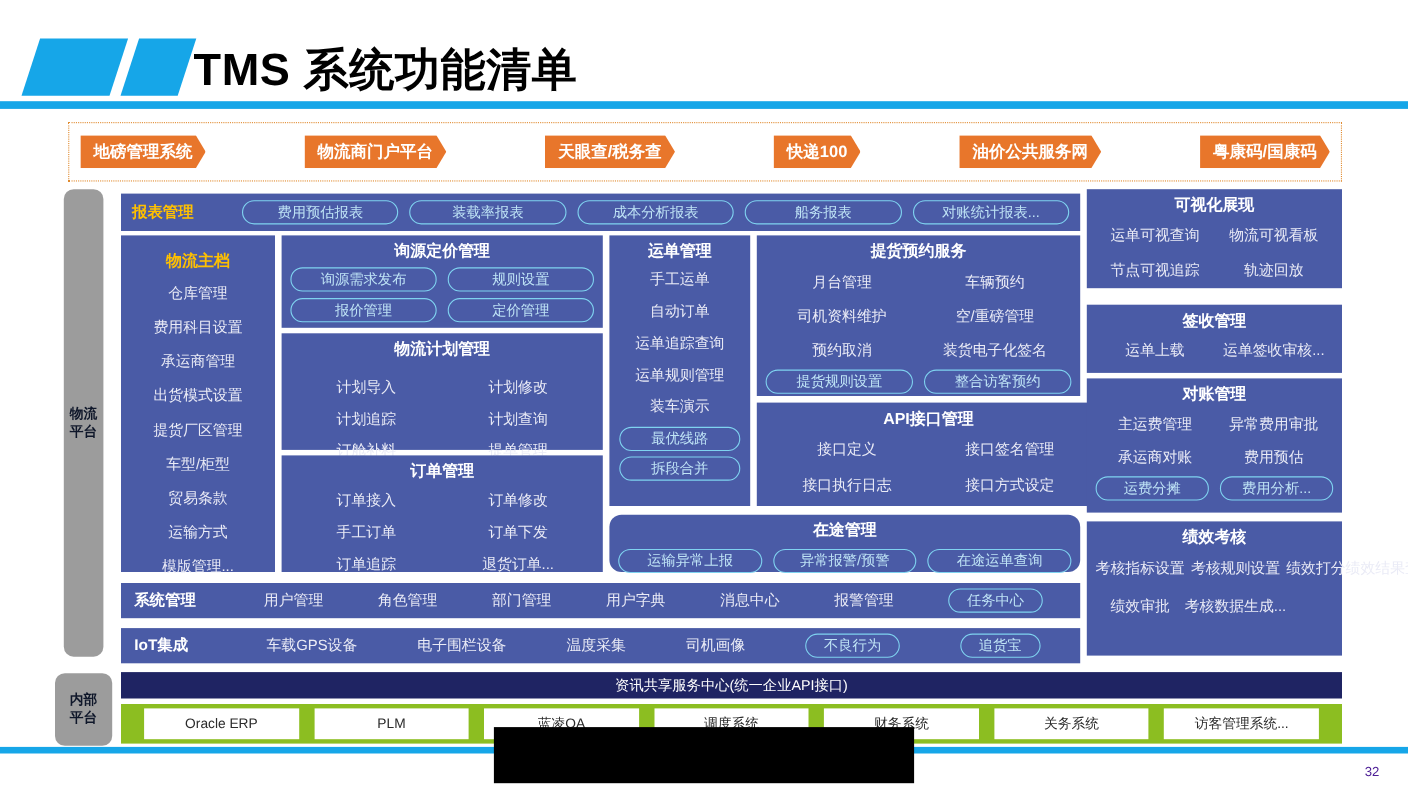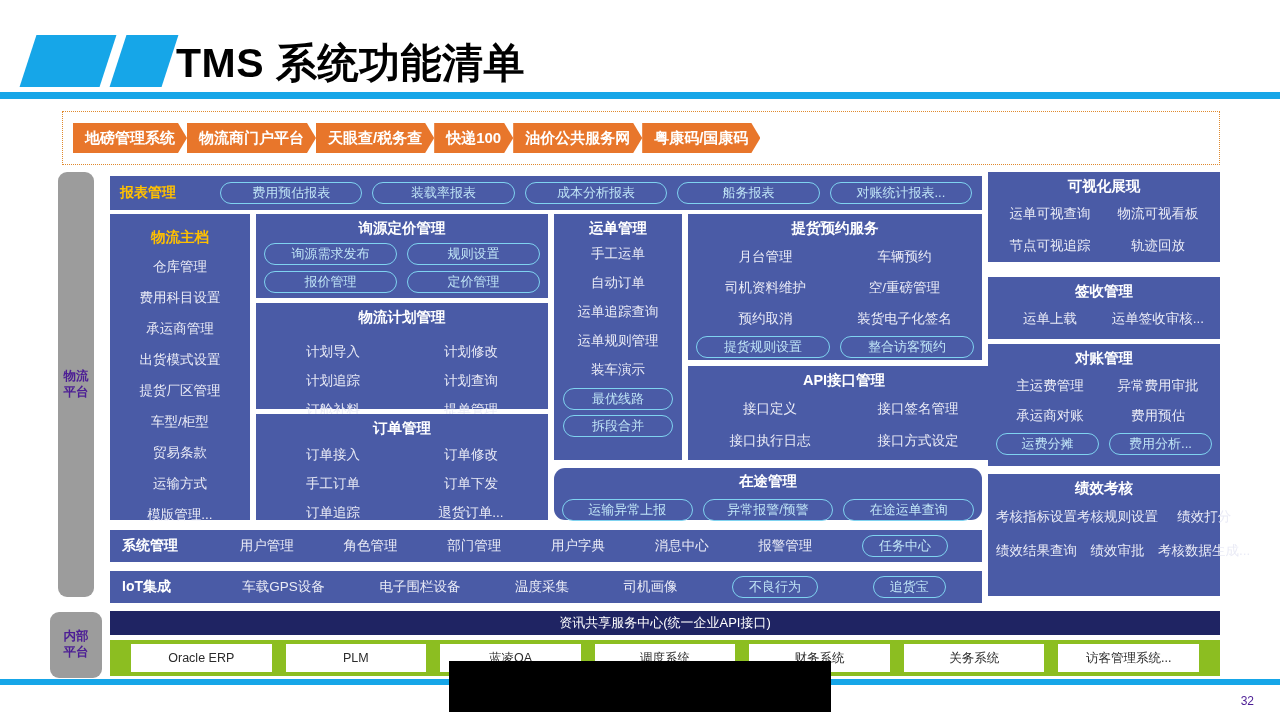--- a/index.html
+++ b/index.html
@@ -24,35 +24,36 @@
     letter-spacing:0.5px; white-space:nowrap;
   }
   .rule-top { position:absolute; left:0; top:92px; width:1280px; height:7px; background:#16A6E8; }
   .rule-bottom { position:absolute; left:0; top:679px; width:1280px; height:6px; background:#16A6E8; }
   .page-num { position:absolute; right:26px; top:694px; font-size:12px; color:#4c1d95; }
 
   
   .ext-box {
     position:absolute; left:62px; top:111px; width:1158px; height:54px;
     border:1px dotted #E08A2E; background:#fff;
-    display:flex; align-items:center; 
+    display:flex; align-items:center; justify-content:space-between;
     padding:0 10px;
+    gap:30px;
   }
   .ext-chip {
     height:30px; background:#E8762B; color:#fff;
     font-size:15px; font-weight:bold;
     display:flex; align-items:center; justify-content:center;
     padding:0 12px; position:relative; white-space:nowrap;
     clip-path: polygon(0 0, calc(100% - 9px) 0, 100% 50%, calc(100% - 9px) 100%, 0 100%);
   }
 
   
   .rail {
     position:absolute; background:#9C9C9C; border-radius:9px;
-    color:#4c1d95; font-size:12.5px; font-weight:bold;
+    color:#0f172a; font-size:12.5px; font-weight:bold;
     display:flex; align-items:center; justify-content:center; text-align:center;
     line-height:1.25;
   }
   .rail.platform { left:58px; top:172px; width:36px; height:425px; }
   .rail.internal { left:50px; top:612px; width:52px; height:66px; }
 
   
   .card { background:#4A5BA6; color:#ffffff; }
   .card-title { text-align:center; font-weight:bold; font-size:14.5px; color:#ffffff; }
   .card-title.gold { color:#FFC000; }
@@ -123,21 +124,21 @@
   .r-sign .grid { display:grid; grid-template-columns:1fr 1fr; margin-top:6px; }
   .r-sign .item { line-height:24px; }
 
   .r-recon { position:absolute; left:988px; top:344px; width:232px; height:122px; padding:5px 8px; }
   .r-recon .grid { display:grid; grid-template-columns:1fr 1fr; margin-top:4px; row-gap:3px; }
   .r-recon .item { line-height:27px; }
   .r-recon .pills { display:flex; gap:10px; margin-top:4px; }
   .r-recon .pill { flex:1; }
 
   .r-perf { position:absolute; left:988px; top:474px; width:232px; height:122px; padding:5px 8px; }
-  .r-perf .grid { display:grid; grid-template-columns:1fr 1fr 1fr; margin-top:4px; row-gap:4px; }
+  .r-perf .grid { display:grid; grid-template-columns:1fr 1fr 1fr 1fr; margin-top:4px; row-gap:4px; }
   .r-perf .item { line-height:30px; }
 
   
   .barrow {
     position:absolute; background:#4A5BA6; display:flex; align-items:center;
     padding:0 12px; left:110px; width:872px; height:32px;
   }
   .barrow .blabel { color:#ffffff; font-weight:bold; font-size:14px; width:96px; white-space:nowrap; }
   .barrow .bitems { flex:1; display:flex; align-items:center; justify-content:space-around; gap:6px; }
   .barrow .item { flex:0 0 auto; }

